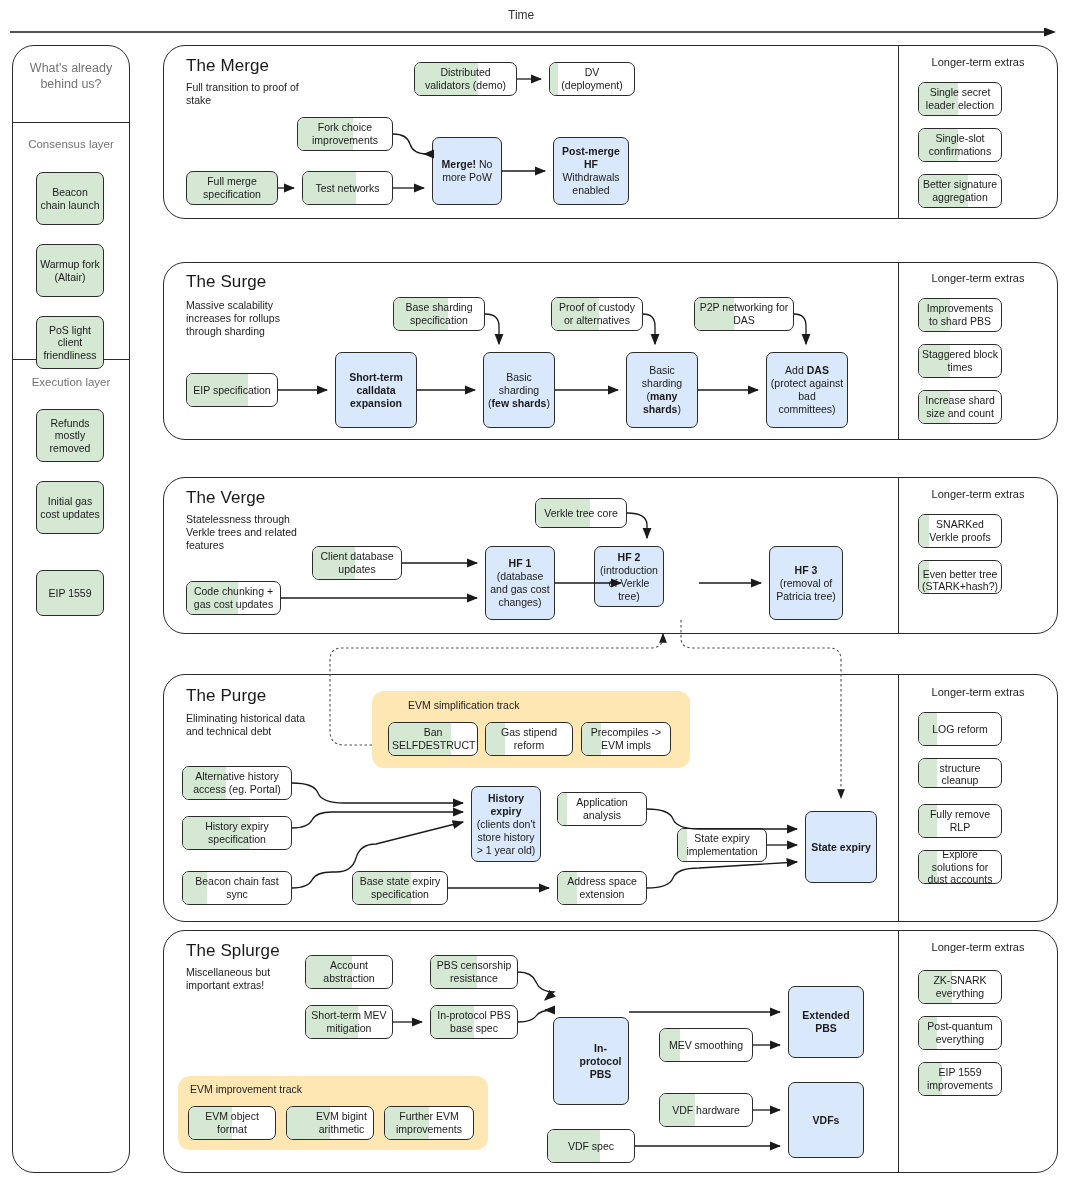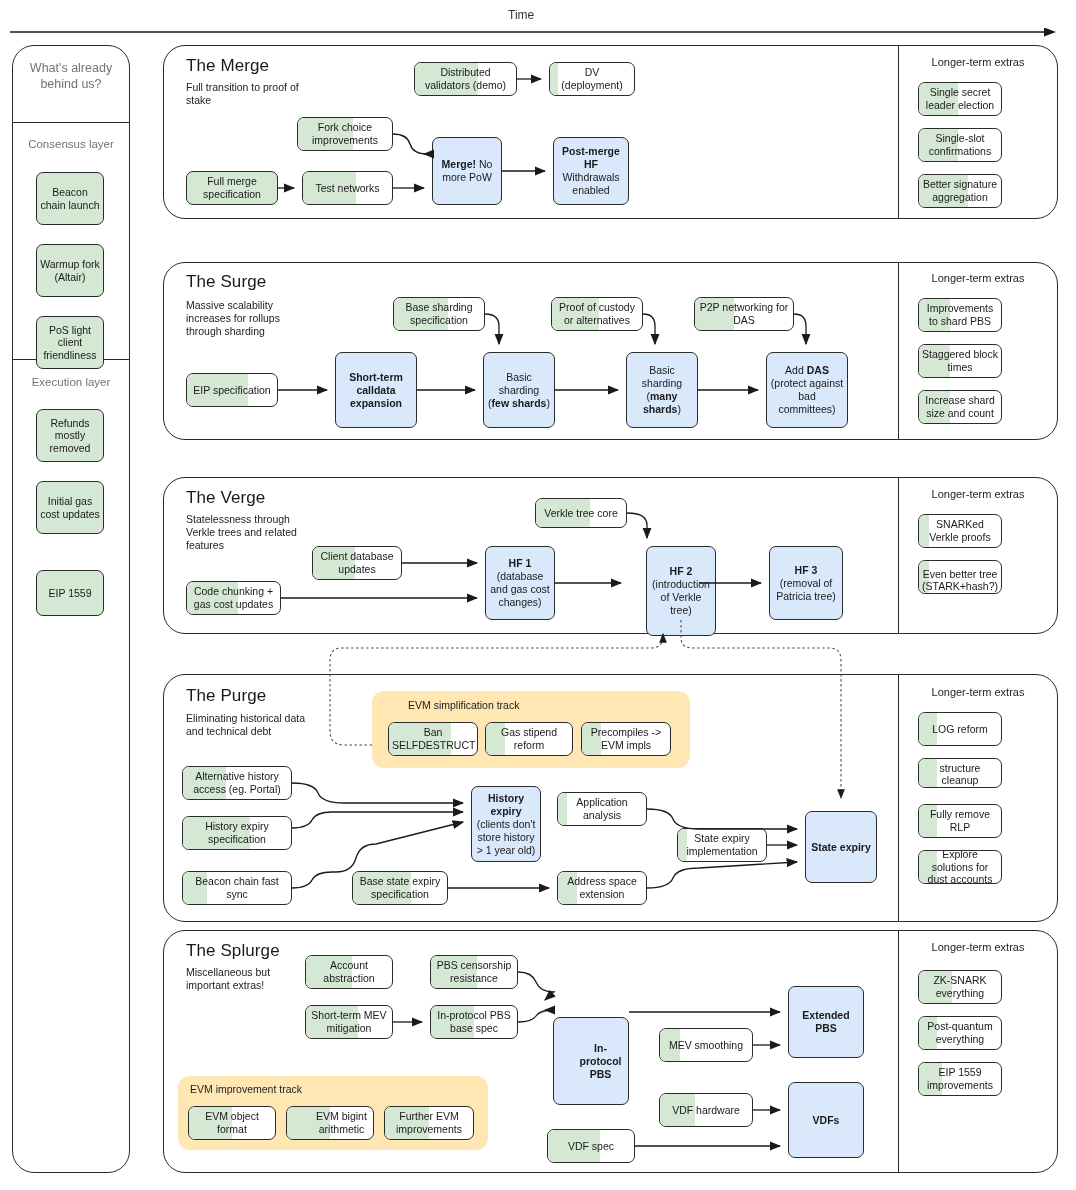--- a/index.html
+++ b/index.html
@@ -184,21 +184,21 @@
   <span class="fill" style="width:48%"></span>
   <span class="txt">Client database updates</span>
   </div>
 <div class="abs node" style="left:186px;top:581px;width:95px;height:34px;">
   <span class="fill" style="width:55%"></span>
   <span class="txt">Code chunking + gas cost updates</span>
   </div>
 <div class="abs node blue" style="left:485px;top:546px;width:70px;height:74px;">
   <span class="txt"><b>HF 1</b> (database and gas cost changes)</span>
   </div>
-<div class="abs node blue" style="left:646px;top:546px;width:70px;height:90px;">
+<div class="abs node blue" style="left:594px;top:546px;width:70px;height:61px;">
   <span class="txt"><b>HF 2</b> (introduction of Verkle tree)</span>
   </div>
 <div class="abs node blue" style="left:769px;top:546px;width:74px;height:74px;">
   <span class="txt"><b>HF 3</b> (removal of Patricia tree)</span>
   </div>
 
 <div class="abs node" style="left:918px;top:514px;width:84px;height:34px;">
   <span class="fill" style="width:12%"></span>
   <span class="txt">SNARKed Verkle proofs</span>
   </div>

